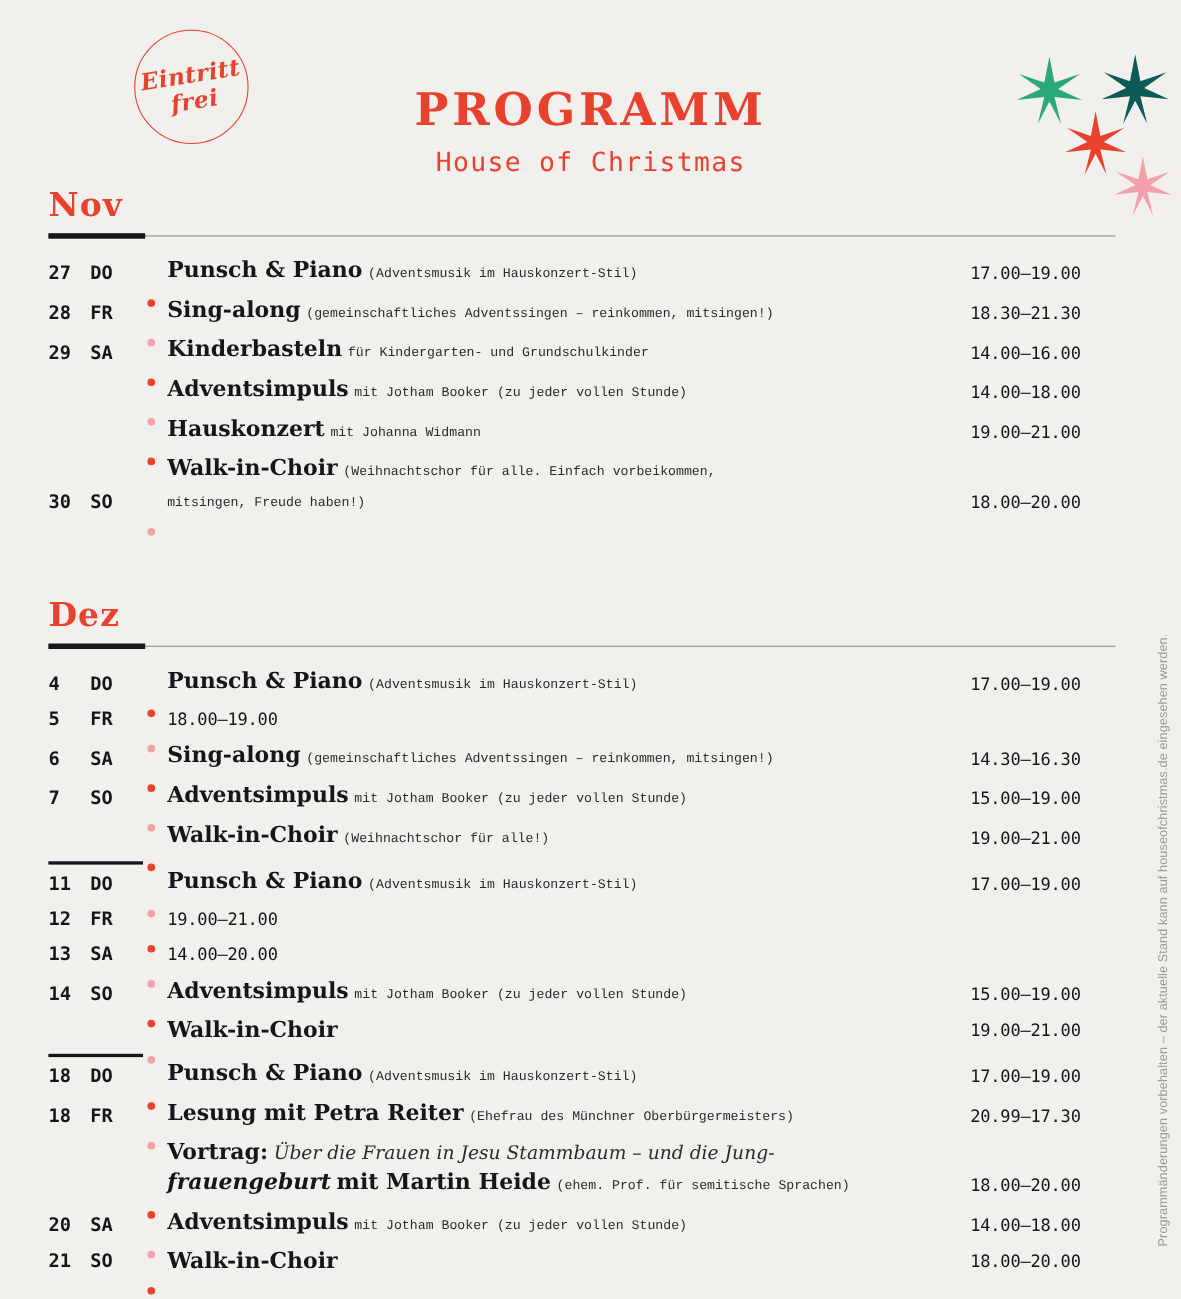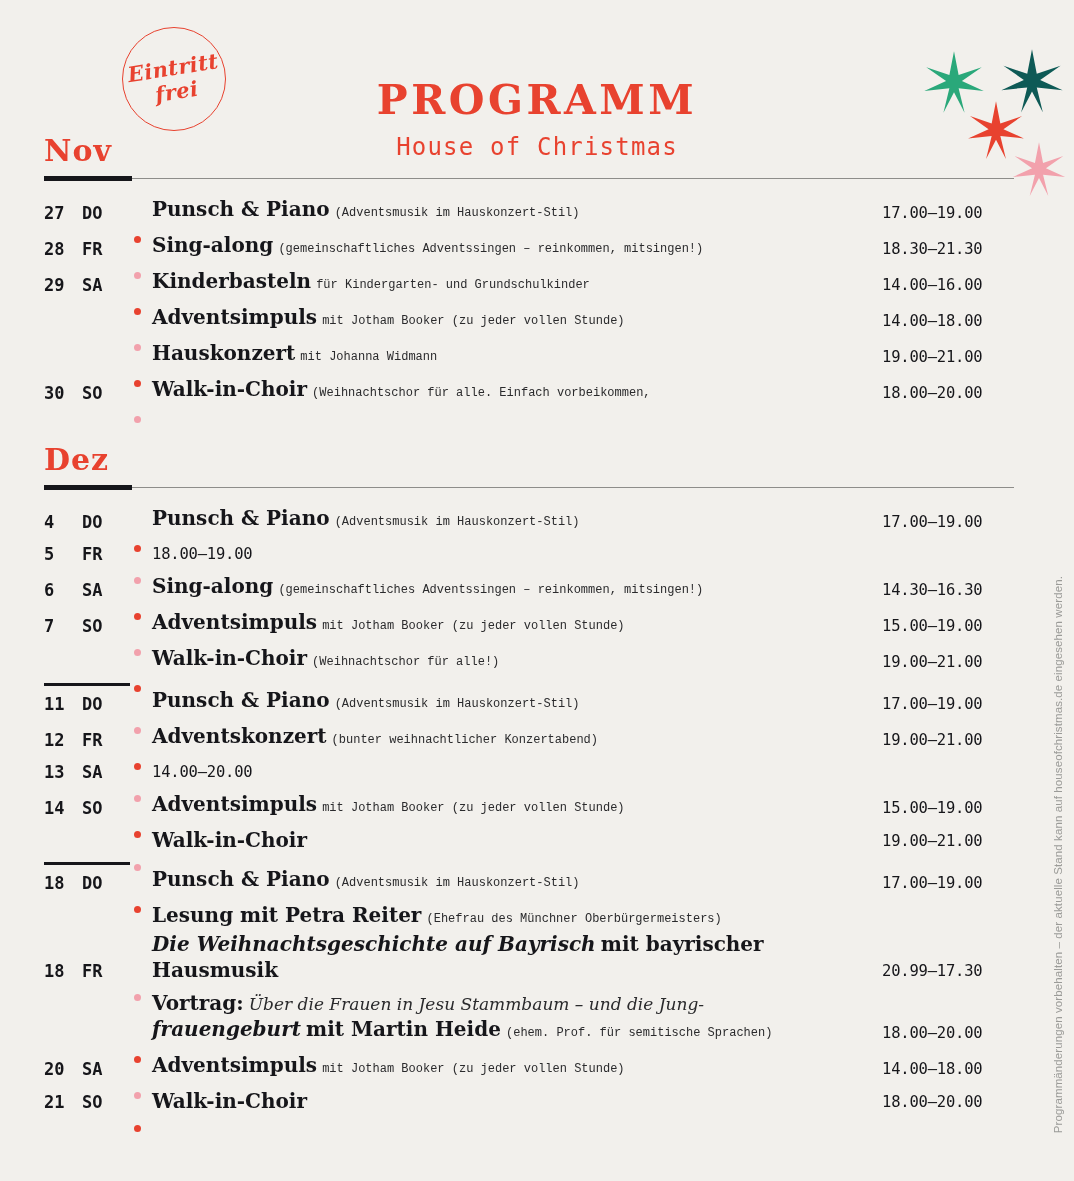--- a/index.html
+++ b/index.html
@@ -98,21 +98,21 @@
     transform-origin: center;
   }
 
   
   #schedule {
     position: absolute;
     left: 44px;
     top: 136px;
     width: 970px;
   }
-  .month-block { position: relative; }
+  .month-block { position: relative; margin-top: 36px; }
   .month-name {
     color: #e8422f;
     font-family: "DejaVu Serif", serif;
     font-weight: 700;
     font-size: 30px;
     letter-spacing: 1px;
     line-height: 1;
     padding-bottom: 12px;
   }
   .month-rule {
@@ -314,21 +314,21 @@
         </div>
         <div class="c-text"><span class="ev-title">Hauskonzert</span> <span class="ev-sub">mit Johanna Widmann</span></div>
         <div class="c-time">19.00–21.00</div>
       </div>
       <div class="row">
         <div class="c-day">30</div>
         <div class="c-dow">SO</div>
         <div class="c-bullet bullet-pink">
           <i></i>
         </div>
-        <div class="c-text"><span class="ev-title">Walk-in-Choir</span> <span class="ev-sub">(Weihnachtschor für alle. Einfach vorbeikommen,</span></div>
+        <div class="c-text"><span class="ev-title">Walk-in-Choir</span> <span class="ev-sub">(Weihnachtschor für alle. Einfach vorbeikommen,</span><span class="line2"><span class="ev-sub">mitsingen, Freude haben!)</span></span></div>
         <div class="c-time">18.00–20.00</div>
       </div>
     </div>
     <div class="month-block">
       <div class="gap-dez"></div>
       <div class="month-name">Dez</div>
       <div class="month-rule"></div>
       <div class="row">
         <div class="c-day">4</div>
         <div class="c-dow">DO</div>
@@ -382,21 +382,20 @@
         </div>
         <div class="c-text"><span class="ev-title">Punsch &amp; Piano</span> <span class="ev-sub">(Adventsmusik im Hauskonzert-Stil)</span></div>
         <div class="c-time">17.00–19.00</div>
       </div>
       <div class="row">
         <div class="c-day">12</div>
         <div class="c-dow">FR</div>
         <div class="c-bullet bullet-red">
           <i></i>
         </div>
-        <div class="c-text"><span class="ev-title">Adventskonzert</span> <span class="ev-sub">(bunter weihnachtlicher Konzertabend)</span></div>
         <div class="c-time">19.00–21.00</div>
       </div>
       <div class="row">
         <div class="c-day">13</div>
         <div class="c-dow">SA</div>
         <div class="c-bullet bullet-pink">
           <i></i>
         </div>
         <div class="c-time">14.00–20.00</div>
       </div>
@@ -427,21 +426,21 @@
         </div>
         <div class="c-text"><span class="ev-title">Punsch &amp; Piano</span> <span class="ev-sub">(Adventsmusik im Hauskonzert-Stil)</span></div>
         <div class="c-time">17.00–19.00</div>
       </div>
       <div class="row">
         <div class="c-day">18</div>
         <div class="c-dow">FR</div>
         <div class="c-bullet bullet-pink">
           <i></i>
         </div>
-        <div class="c-text"><span class="ev-title">Lesung mit Petra Reiter</span> <span class="ev-sub">(Ehefrau des Münchner Oberbürgermeisters)</span><span class="line2"><span class="ev-title-it">Die Weihnachtsgeschichte auf Bayrisch</span> <span class="ev-title">mit bayrischer Hausmusik</span></span></div>
+        <div class="c-text"><span class="ev-title">Lesung mit Petra Reiter</span> <span class="ev-sub">(Ehefrau des Münchner Oberbürgermeisters)</span></div>
         <div class="c-time">20.99–17.30</div>
       </div>
       <div class="row">
         <div class="c-day"></div>
         <div class="c-dow"></div>
         <div class="c-bullet bullet-red">
           <i></i>
         </div>
         <div class="c-text"><span class="ev-title">Vortrag:</span> <span class="ev-sub-it">Über die Frauen in Jesu Stammbaum – und die Jung-</span> <span class="line2"><span class="ev-title-it">frauengeburt</span> <span class="ev-title">mit Martin Heide</span> <span class="ev-sub">(ehem. Prof. für semitische Sprachen)</span></span></div>
         <div class="c-time">18.00–20.00</div>

